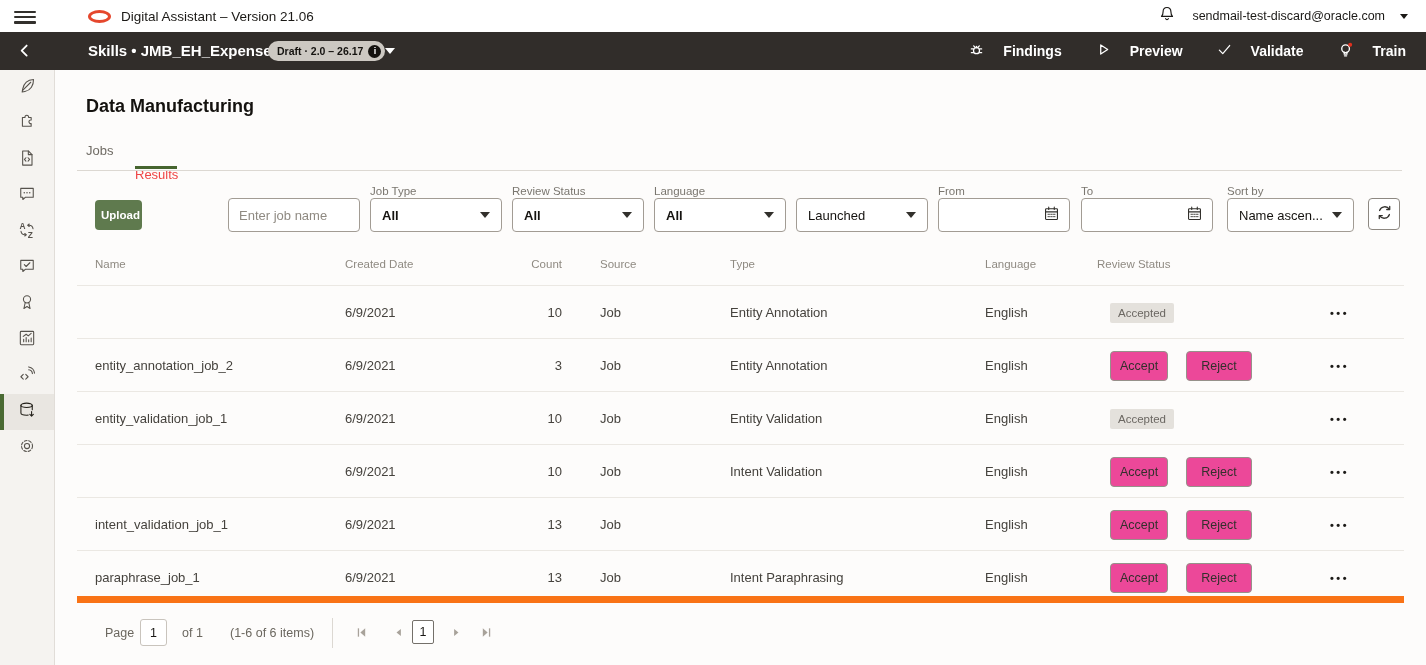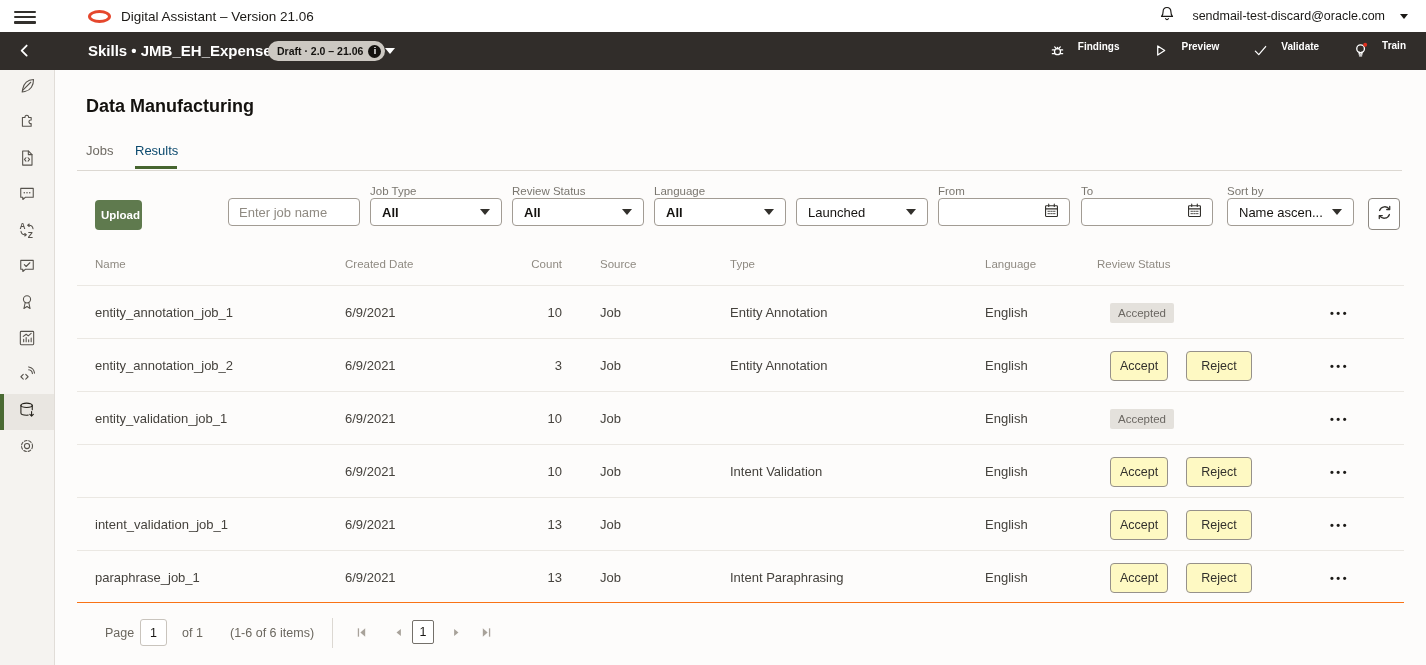--- a/index.html
+++ b/index.html
@@ -26,75 +26,75 @@
   .skillbar { position:absolute; top:32px; left:0; right:0; height:38px; background:#312d2a; color:#fff; }
   .back-btn { position:absolute; left:15px; top:9px; width:20px; height:20px; cursor:pointer; }
   .skill-title { position:absolute; left:88px; top:10px; font-size:15px; font-weight:bold; }
   .version-badge { position:absolute; left:268px; top:9px; height:20px; background:#ccc8c2; border-radius:10px;
     color:#14120f; font-size:10.5px; font-weight:bold; display:flex; align-items:center; gap:5px; padding:0 4px 0 9px; cursor:pointer; }
   .info-dot { width:13px; height:13px; border-radius:50%; background:#14120f; color:#fff; font-size:9px; font-weight:bold;
     display:flex; align-items:center; justify-content:center; }
   .skill-caret { position:absolute; left:385px; top:16px; width:0; height:0;
     border-left:5px solid transparent; border-right:5px solid transparent; border-top:6px solid #fff; cursor:pointer; }
   .bar-actions { position:absolute; right:20px; top:0; height:38px; display:flex; align-items:center; gap:32px; }
-  .bar-action { display:flex; align-items:flex-start; gap:11px; font-size:10px; font-weight:bold; cursor:pointer; }
+  .bar-action { display:flex; align-items:center; gap:17px; font-size:14px; font-weight:bold; cursor:pointer; }
   .bar-action svg { stroke:#fff; stroke-width:1.6; }
 
   
   .sidebar { position:absolute; top:70px; left:0; width:55px; bottom:0; background:#f5f3f0; border-right:1px solid #e1ddd8; }
   .side-item { height:36px; display:flex; align-items:center; justify-content:center; position:relative; cursor:pointer; }
   .side-item svg { stroke:#56524c; stroke-width:1.3; }
   .side-item svg text { fill:#56524c; stroke:none; font-size:10px; font-weight:bold; font-family:"Liberation Sans",sans-serif; }
   .side-item.active { background:#e9e6e1; }
   .side-item.active::before { content:""; position:absolute; left:0; top:0; bottom:0; width:4px; background:#4a6a33; }
   .side-item.active svg { stroke:#232019; }
 
   
   .content { position:absolute; left:56px; top:70px; right:0; bottom:0; background:#fdfcfb; }
   .page-title { position:absolute; left:30px; top:26px; margin:0; font-size:18px; font-weight:bold; color:#14120f; }
   .tab { position:absolute; top:73px; font-size:13px; color:#6f6b64; cursor:pointer; }
-  .tab.active { color:#0c4a6e; }
+  .tab.active { color:#ef4444;margin-top:24px; }
   .tab-jobs { left:30px; }
   .tab-results { left:79px; }
   .tab-underline { position:absolute; left:79px; top:96px; width:42px; height:3px; background:#46652f; }
   .tabs-divider { position:absolute; left:21px; right:24px; top:100px; height:1px; background:#dcd8d2; }
 
   
   .flabel { position:absolute; top:115px; font-size:11.5px; color:#7a766f; }
   .upload-btn { position:absolute; left:39px; top:130px; width:47px; height:30px; background:#5f7a4e; color:#fff;
     font-size:11.5px; font-weight:bold; border:none; border-radius:4px; cursor:pointer; font-family:inherit; }
-  .ctrl { position:absolute; top:128px; height:28px; background:#fff; border:1px solid #a29c94; border-radius:4px; }
+  .ctrl { position:absolute; top:128px; height:34px; background:#fff; border:1px solid #a29c94; border-radius:4px; }
   .txt-input { padding:0 10px; font-size:13px; color:#1b1916; font-family:inherit; }
   .txt-input::placeholder { color:#8f8a82; }
   .select { display:flex; align-items:center; justify-content:space-between; padding:0 11px; cursor:pointer; }
   .select .val { font-size:13px; color:#14120f; }
   .select .val.bold { font-weight:bold; }
   .sel-caret { width:0; height:0; border-left:5px solid transparent; border-right:5px solid transparent; border-top:6px solid #32302c; }
   .datebox { display:flex; align-items:center; justify-content:flex-end; padding:0 8px; cursor:text; }
   .datebox svg { stroke:#32302c; stroke-width:1.4; }
   .refresh-btn { position:absolute; left:1312px; top:128px; width:32px; height:32px; background:#fff; border:1px solid #8d8881;
     border-radius:4px; display:flex; align-items:center; justify-content:center; cursor:pointer; }
   .refresh-btn svg { stroke:#32302c; stroke-width:1.6; }
 
   
   .th { position:absolute; top:188px; font-size:11.5px; color:#8f8a82; }
   .th-count { left:416px; width:90px; text-align:right; }
   .trow { position:absolute; left:21px; width:1327px; height:53px; border-top:1px solid #ebe8e3; }
-  .trow.last { border-bottom:1px solid #f97316; }
+  .trow.last { border-bottom:7px solid #f97316; }
   .cell { position:absolute; top:0; height:53px; display:flex; align-items:center; font-size:13px; color:#45423d; }
   .c-name { left:18px; }
   .c-date { left:268px; }
   .c-count { left:395px; width:90px; justify-content:flex-end; }
   .c-source { left:523px; }
   .c-type { left:653px; }
   .c-lang { left:908px; }
   .c-review { left:1033px; }
   .c-menu { left:1253px; cursor:pointer; font-size:11px; font-weight:bold; letter-spacing:2.5px; color:#1b1916; }
   .badge-accepted { background:#e4e1dc; color:#6b6762; font-size:11.5px; padding:4px 8px; border-radius:2px; }
-  .btn-small { position:absolute; top:11.5px; height:30px; background:#fef9c3; border:1px solid #96918a; border-radius:4px;
+  .btn-small { position:absolute; top:11.5px; height:30px; background:#ec4899; border:1px solid #96918a; border-radius:4px;
     font-size:12.5px; color:#32302c; font-family:inherit; cursor:pointer; }
   .btn-accept { left:1033px; width:58px; }
   .btn-reject { left:1109px; width:66px; }
 
   
   .pg-text { position:absolute; top:556px; font-size:12.5px; color:#6b675f; }
   .pg-input { position:absolute; left:84px; top:549px; width:27px; height:27px; border:1px solid #c9c4bd; border-radius:3px;
     text-align:center; font-size:12.5px; color:#1b1916; font-family:inherit; background:#fff; }
   .pg-divider { position:absolute; left:276px; top:548px; width:1px; height:30px; background:#dcd8d2; }
   .pg-nav { position:absolute; top:551px; width:16px; height:22px; display:flex; align-items:center; justify-content:center; cursor:pointer; }
@@ -128,21 +128,21 @@
 </header>
 
 <div class="skillbar">
   <span class="back-btn">
     <svg width="20" height="20" viewBox="0 0 24 24" style="stroke:#fff;stroke-width:2.2">
         <path d="M14 5.5 8 11.5l6 6"></path>
       </svg>
   </span>
   <span class="skill-title">Skills • JMB_EH_Expenses</span>
   <span class="version-badge">
-    <span>Draft · 2.0 – 21.06</span>
+    <span>Draft · 2.0 – 26.17</span>
     <span class="info-dot">i</span>
   </span>
   <span class="skill-caret"></span>
   <div class="bar-actions">
     <span class="bar-action">
       <span>
         <svg width="19" height="19" viewBox="0 0 24 24">
           <circle cx="12" cy="13.5" r="3.8"></circle>
           <path d="M12 9.7V8.2M8.4 7.4l1.8 1.8M15.6 7.4l-1.8 1.8M5.5 11.3h2.4M5.5 16h2.6M18.5 11.3h-2.4M18.5 16h-2.6"></path>
         </svg>
@@ -353,21 +353,20 @@
 
   <span class="th" style="left:39px;">Name</span>
   <span class="th" style="left:289px;">Created Date</span>
   <span class="th th-count">Count</span>
   <span class="th" style="left:544px;">Source</span>
   <span class="th" style="left:674px;">Type</span>
   <span class="th" style="left:929px;">Language</span>
   <span class="th" style="left:1041px;">Review Status</span>
 
   <div class="trow" style="top:215px;">
-    <span class="cell c-name">entity_annotation_job_1</span>
     <span class="cell c-date">6/9/2021</span>
     <span class="cell c-count">10</span>
     <span class="cell c-source">Job</span>
     <span class="cell c-type">Entity Annotation</span>
     <span class="cell c-lang">English</span>
     <span class="cell c-review">
         <span class="badge-accepted">Accepted</span>
       </span>
     <span class="cell c-menu">•••</span>
   </div>
@@ -382,20 +381,21 @@
     <button class="btn-small btn-accept">Accept</button>
     <button class="btn-small btn-reject">Reject</button>
     <span class="cell c-menu">•••</span>
   </div>
 
   <div class="trow" style="top:321px;">
     <span class="cell c-name">entity_validation_job_1</span>
     <span class="cell c-date">6/9/2021</span>
     <span class="cell c-count">10</span>
     <span class="cell c-source">Job</span>
+    <span class="cell c-type">Entity Validation</span>
     <span class="cell c-lang">English</span>
     <span class="cell c-review">
         <span class="badge-accepted">Accepted</span>
       </span>
     <span class="cell c-menu">•••</span>
   </div>
 
   <div class="trow" style="top:374px;">
     <span class="cell c-date">6/9/2021</span>
     <span class="cell c-count">10</span>

